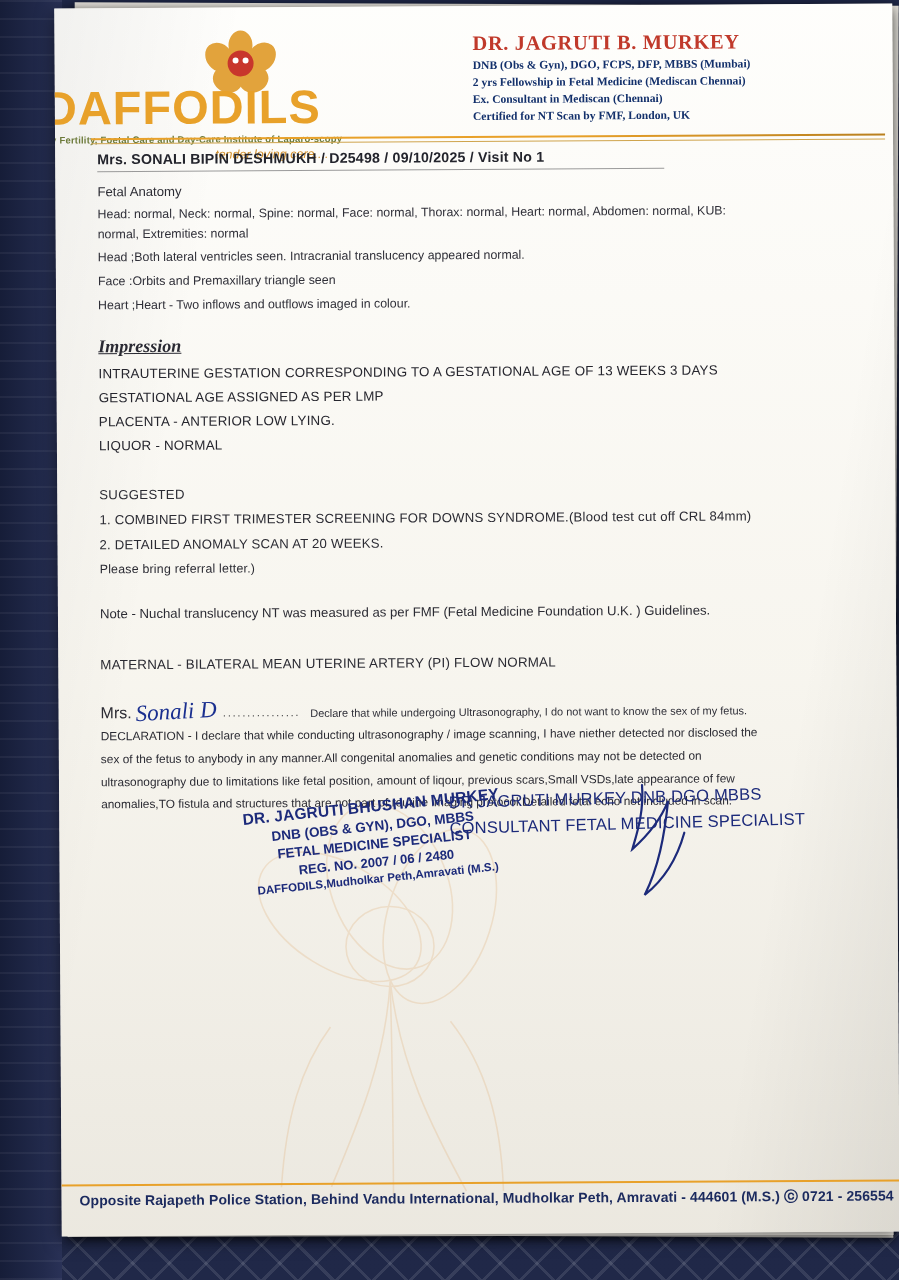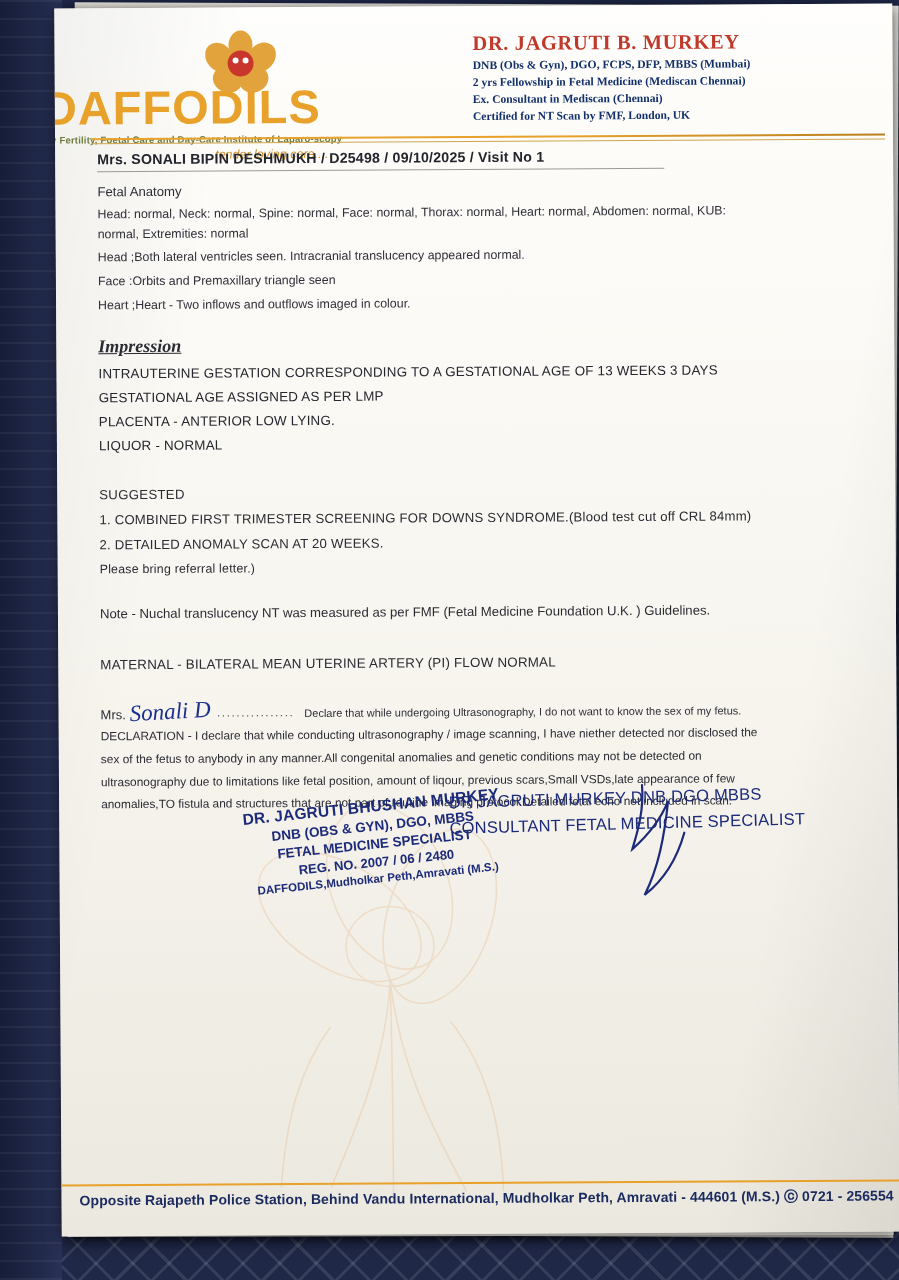--- a/index.html
+++ b/index.html
@@ -120,21 +120,21 @@
   }
   .imp-ln{ font-size:13.4px; margin-top:9px; letter-spacing:.2px; color:#26262e; }
   .suggested{ margin-top:34px; font-size:13.2px; letter-spacing:.3px; }
   .sug-ln{ font-size:13.2px; margin-top:10px; letter-spacing:.2px; }
   .note{ margin-top:30px; font-size:13.2px; }
   .maternal{ margin-top:36px; font-size:13.4px; letter-spacing:.2px; }
 
   
   .decl{ margin-top:30px; }
   .decl-row1{ font-size:11.6px; display:flex; align-items:flex-end; gap:2px; }
-  .mrs{ font-size:13px; }
+  .mrs{ font-size:16px; }
   .sig-hand{
     font-family:"Liberation Serif", serif; font-style:italic;
     font-size:23px; color:#1a2f8f; transform: rotate(-3deg); line-height:.9;
     margin:0 4px 0 2px;
   }
   .dots{ letter-spacing:1.5px; color:#555; font-size:12px; padding-bottom:2px;}
   .decl-small{ font-size:11px; color:#2f2f38; padding-bottom:2px; margin-left:8px;}
   .decl-ln{ font-size:11.9px; margin-top:6px; line-height:1.4; color:#2b2b33;}
 
   

